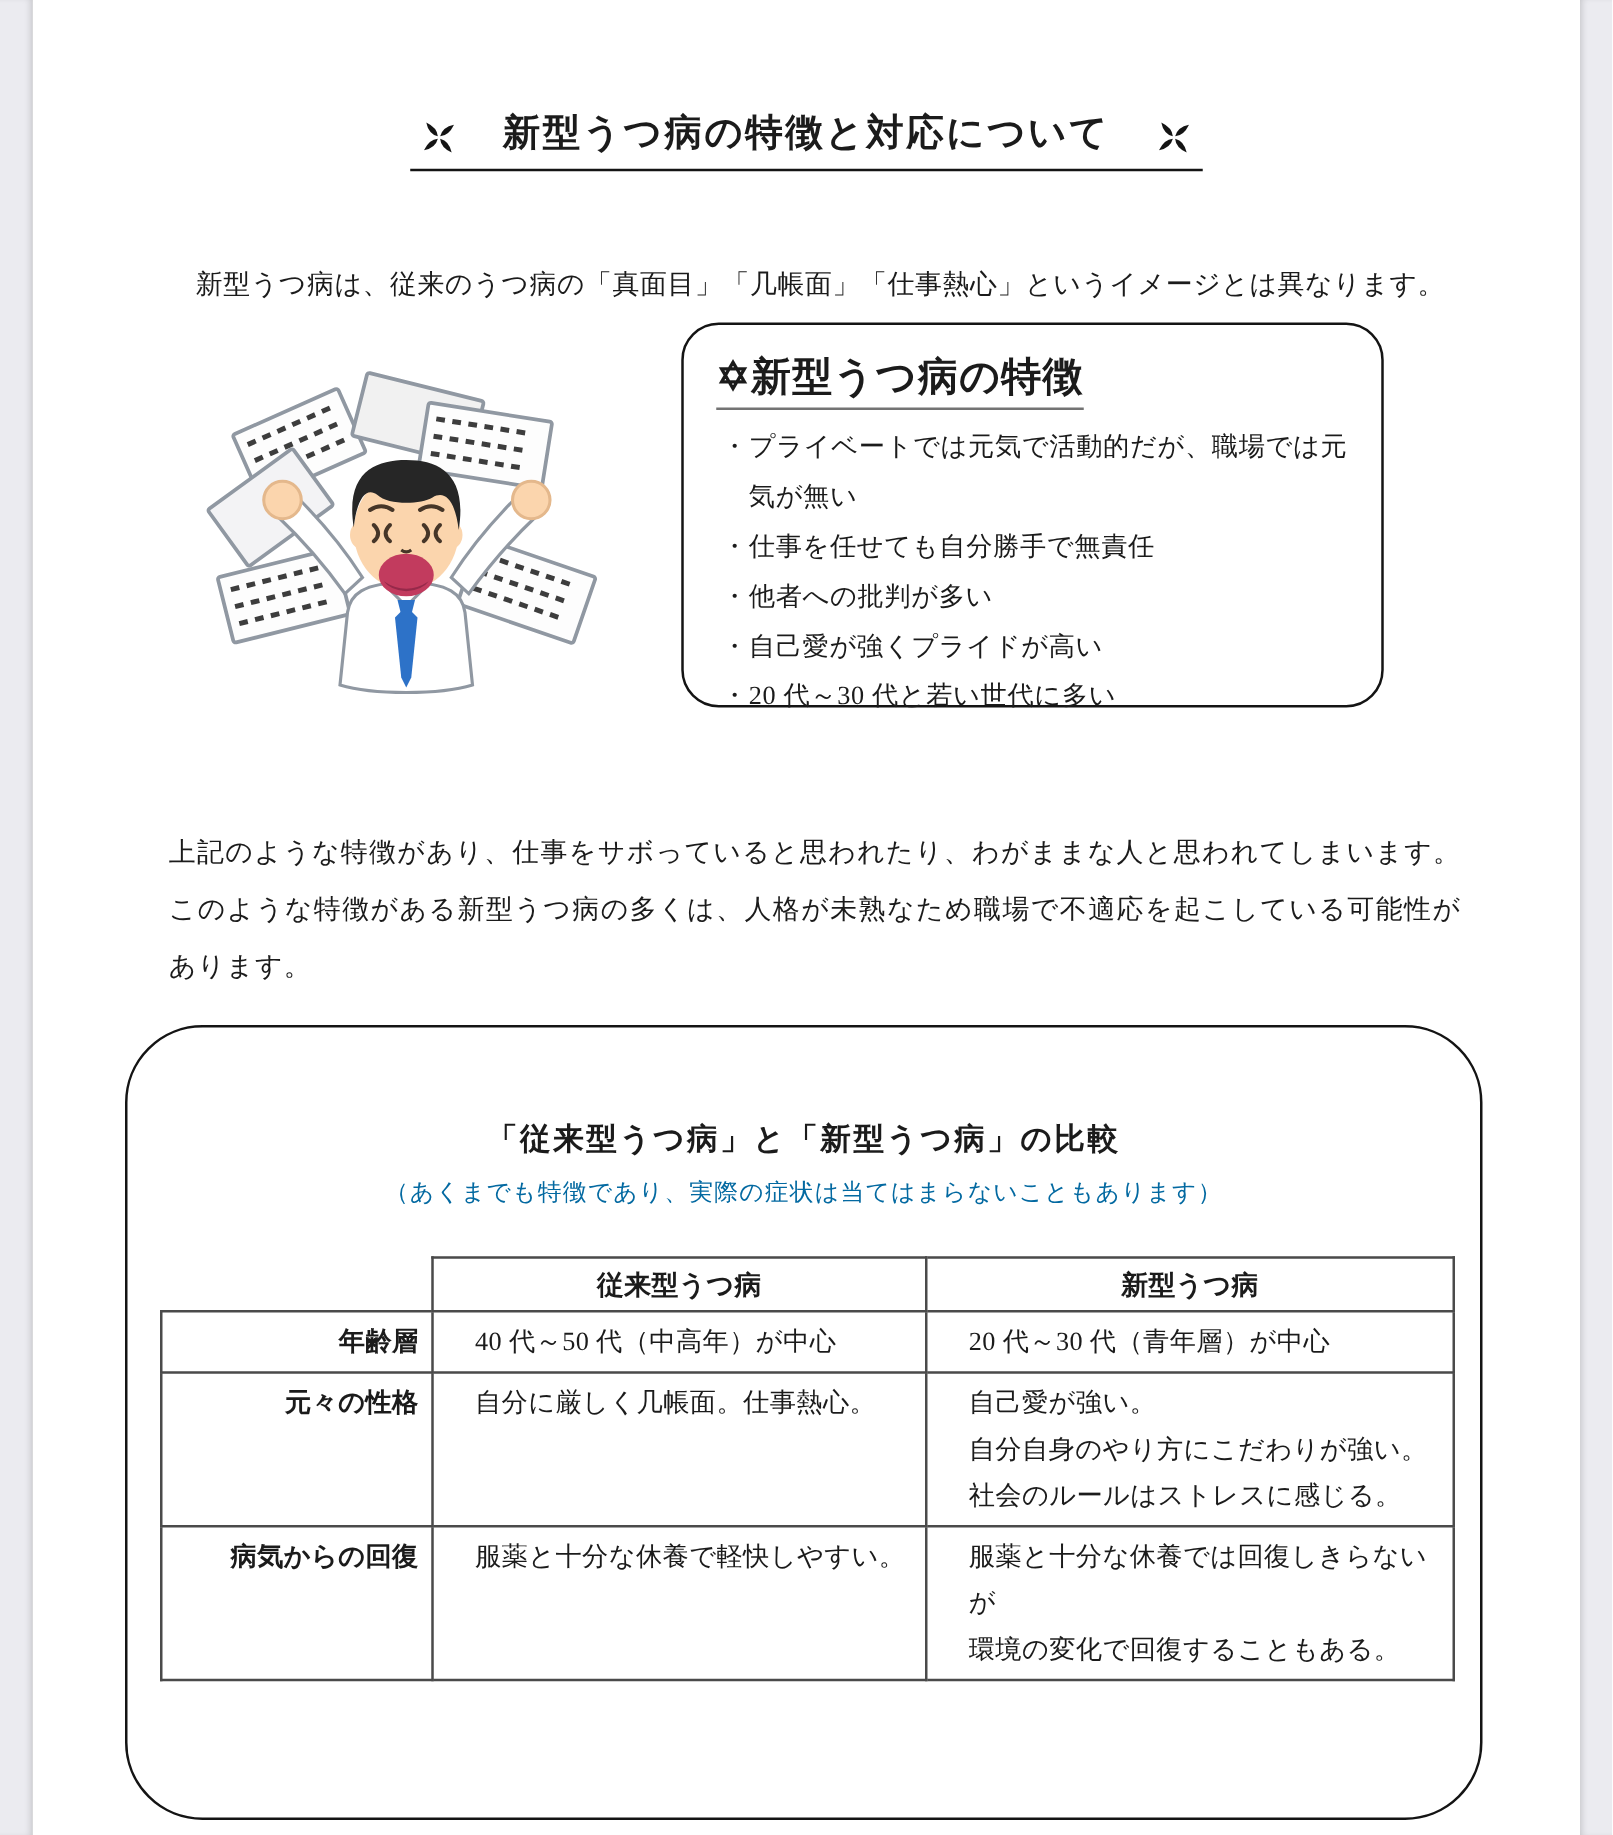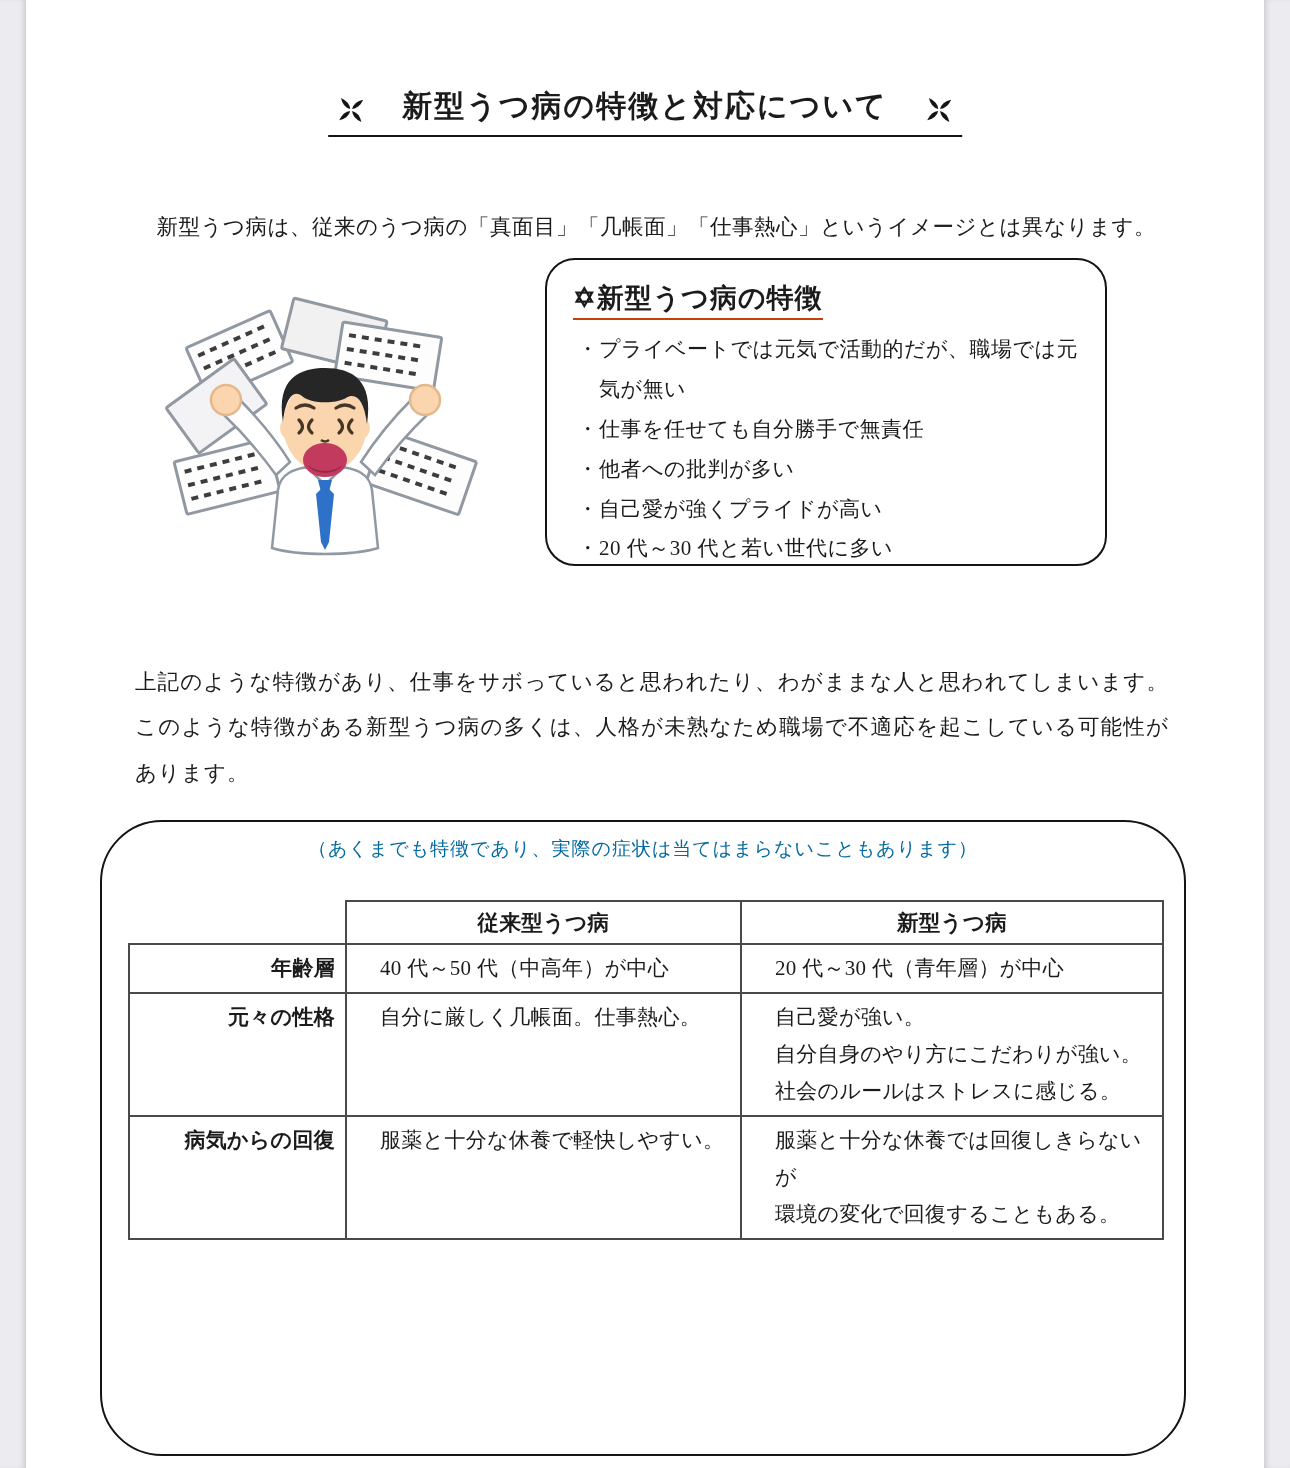--- a/index.html
+++ b/index.html
@@ -33,22 +33,22 @@
   
   .illus{position:absolute;left:158px;top:280px;width:335px;height:300px;}
 
   
   .feature-box{
     position:absolute;left:545px;top:258px;width:562px;height:308px;
     border:2.5px solid #141414;border-radius:30px;box-sizing:border-box;
     padding:20px 26px 0 26px;background:#fff;
   }
   .feature-heading{
-    display:inline-block;font-size:27px;font-weight:bold;letter-spacing:1px;
-    border-bottom:2px solid #c2410c;padding-bottom:2px;margin:0 0 10px 0;
+    display:inline-block;font-size:32px;font-weight:bold;letter-spacing:1px;
+    border-bottom:2px solid #737373;padding-bottom:2px;margin:0 0 10px 0;
   }
   .feature-list{list-style:none;margin:0;padding:0;font-size:21px;letter-spacing:.5px;}
   .feature-list li{
     position:relative;padding-left:26px;line-height:1.9;
   }
   .feature-list li .marker{position:absolute;left:4px;top:0;}
 
   
   .body-par{
     position:absolute;top:638px;left:135px;right:121px;
@@ -191,20 +191,21 @@
         <li><span class="marker">・</span><span>仕事を任せても自分勝手で無責任</span></li>
         <li><span class="marker">・</span><span>他者への批判が多い</span></li>
         <li><span class="marker">・</span><span>自己愛が強くプライドが高い</span></li>
         <li><span class="marker">・</span><span>20 代～30 代と若い世代に多い</span></li>
       </ul>
   </div>
 
   <p class="body-par">上記のような特徴があり、仕事をサボっていると思われたり、わがままな人と思われてしまいます。このような特徴がある新型うつ病の多くは、人格が未熟なため職場で不適応を起こしている可能性があります。</p>
 
   <div class="cmp-box">
+    <h2 class="cmp-title">「従来型うつ病」と「新型うつ病」の比較</h2>
     <div class="cmp-subtitle">（あくまでも特徴であり、実際の症状は当てはまらないこともあります）</div>
     <table class="cmp">
       <colgroup>
           <col class="c1">
           <col class="c2">
           <col class="c3">
         </colgroup>
       <thead>
         <tr>
           <th class="ghost"></th>

